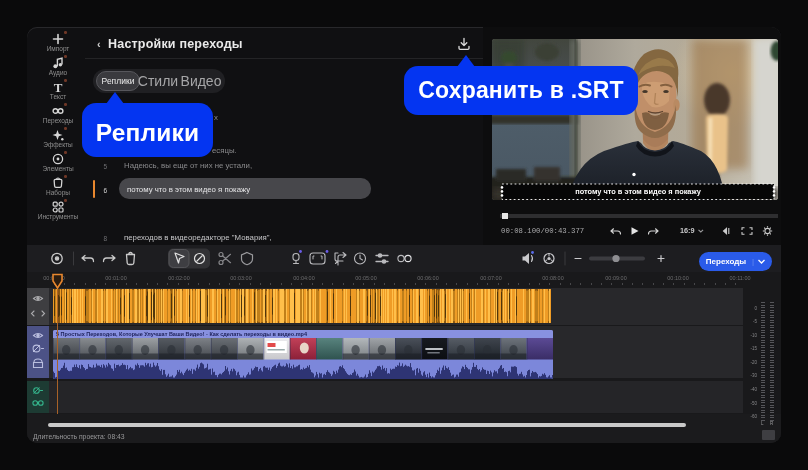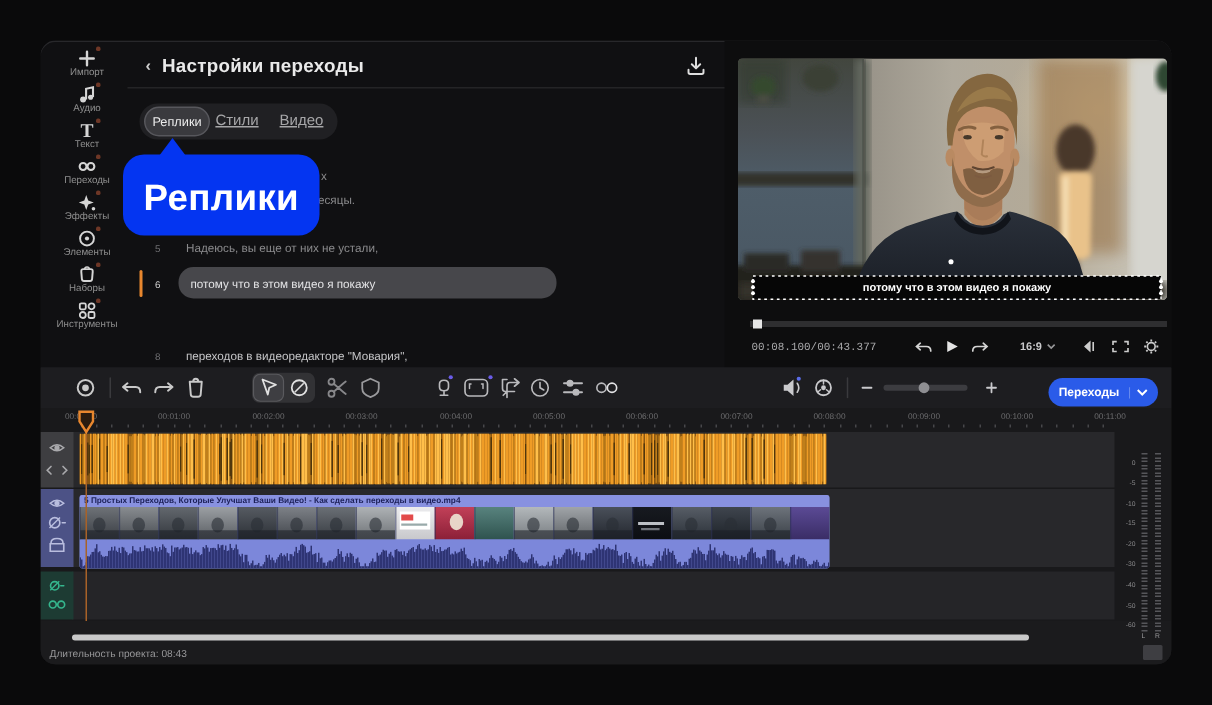--- a/index.html
+++ b/index.html
@@ -15,21 +15,21 @@
 
 
 #subpanel { position:absolute; left:58px; top:0; width:425px; height:218px; }
 #hdr { position:absolute; left:14px; top:10px; color:#e9e9e9; font-size:12.5px; font-weight:bold; letter-spacing:.2px;}
 #hdrback { position:absolute; left:-2px; top:1px; color:#d0d0d0; font-size:11px; font-weight:bold;}
 #hdrline { position:absolute; left:0px; top:31px; width:425px; height:1px; background:#242426; }
 #tabs { position:absolute; left:8px; top:42px; width:132px; height:24px; background:#202023; border-radius:12px; }
 #tab-active { position:absolute; left:3px; top:2px; width:44px; height:20px; background:#3a3a3e;
    border:0.5px solid #57575c; border-radius:10px; color:#ececec; font-size:8.5px;
    line-height:19px; text-align:center; }
-.tab { position:absolute; top:0; height:24px; line-height:24px; color:#a6a6a8; font-size:10px; text-align:center;text-decoration:underline; }
+.tab { position:absolute; top:0; height:24px; line-height:24px; color:#a6a6a8; font-size:14px; text-align:center; }
 .subrow { position:absolute; left:0; width:425px; height:24px; }
 .subnum { position:absolute; left:12px; width:10px; text-align:right; font-size:6.5px; color:#6f6f72; top:8.5px;}
 .subtxt { position:absolute; left:39px; top:7px; font-size:7.8px; color:#c6c6c8; }
 .dim { color:#8a8a8c; }
 
 
 .callout { position:absolute; background:#0435f1; border-radius:14px; color:#fff;
   font-weight:bold; text-align:center; z-index:50; }
 .callout .ptr { position:absolute; width:0; height:0; border-left:9px solid transparent;
   border-right:9px solid transparent; border-bottom:12px solid #0435f1; top:-11px; }
@@ -124,21 +124,21 @@
     <div id="hdr"><span id="hdrback">‹</span><span style="margin-left:9px">Настройки переходы</span></div>
     <div id="hdrline"></div>
     <div id="tabs">
       <div id="tab-active">Реплики</div>
       <div class="tab" style="left:43px;width:44px;">Стили</div>
       <div class="tab" style="left:86px;width:44px;">Видео</div>
     </div>
     <div class="subrow" style="top:79px">
           <div class="subtxt dim" style="left:129px">х</div>
         </div>
-    <div class="subrow" style="top:95px">
+    <div class="subrow" style="top:112px">
           <div class="subtxt dim" style="left:127px">есяцы.</div>
         </div>
     <div class="subrow" style="top:127px">
           <div class="subnum">5</div>
           <div class="subtxt dim">Надеюсь, вы еще от них не устали,</div>
         </div>
     <div class="subrow" style="top:151px">
       <div style="position:absolute;left:7.5px;top:2px;width:2.5px;height:18px;background:#e8872e;border-radius:1px"></div>
       <div class="subnum" style="color:#d5d5d5">6</div>
       <div style="position:absolute;left:34px;top:0px;width:252px;height:21px;background:#47474b;border-radius:10px"></div>
@@ -1755,12 +1755,16 @@
           <div class="abs" style="left:735px;top:185px;width:13px;height:10px;background:#3e3e42;border-radius:1px"></div>
         </div>
   </div>
 </div>
 
 <div class="callout" style="left:82px;top:103px;width:131px;height:54px;">
   <div class="ptr" style="left:24px"></div>
   <div style="margin-top:16px;font-size:24.5px;letter-spacing:0.2px">Реплики</div>
 </div>
 
+<div class="callout" style="left:404px;top:66px;width:234px;height:49px;">
+  <div class="ptr" style="left:53px"></div>
+  <div style="margin-top:11px;font-size:23px;letter-spacing:0.2px">Сохранить в .SRT</div>
+</div>
 </div>
 </body></html>

